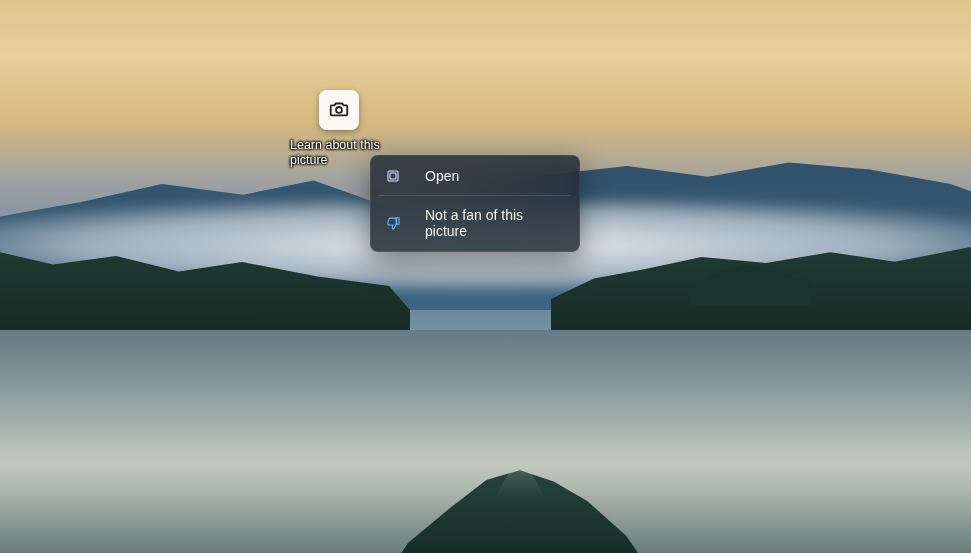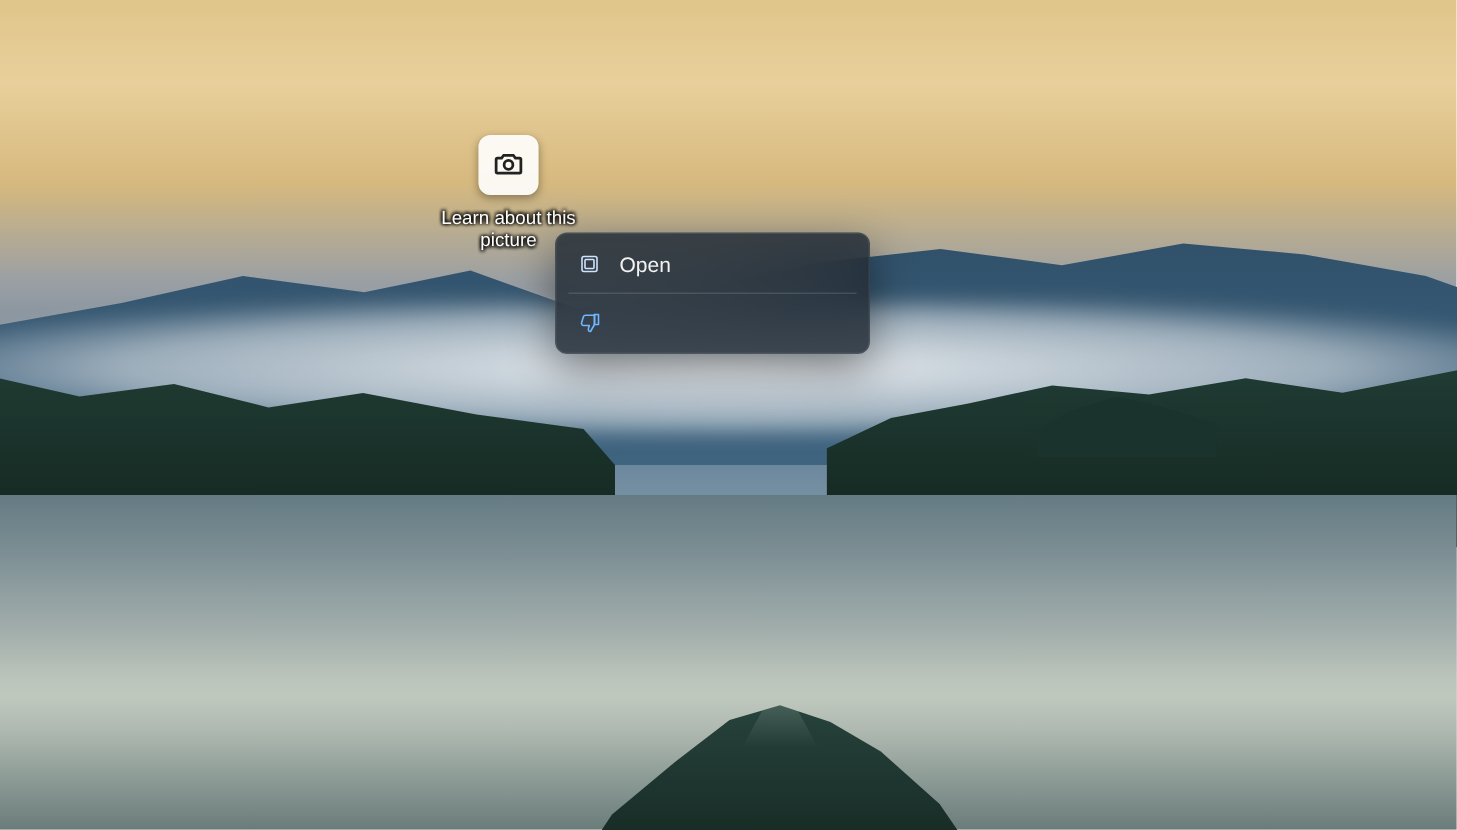--- a/index.html
+++ b/index.html
@@ -140,21 +140,21 @@
     justify-content: center;
     box-shadow: 0 2px 6px rgba(0,0,0,0.35);
     cursor: pointer;
   }
   .spotlight-icon svg { width: 22px; height: 22px; stroke: #222; fill:none; stroke-width:2; }
   .spotlight-label {
     position: absolute;
     left: 290px;
     top: 138px;
     width: 98px;
-    text-align: center;
+    text-align: left;
     line-height: 1.2;
     font-size: 12.5px;
     color: #fff;
     text-shadow:
       -1px -1px 2px rgba(0,0,0,0.85),
        1px -1px 2px rgba(0,0,0,0.85),
       -1px  1px 2px rgba(0,0,0,0.85),
        1px  1px 2px rgba(0,0,0,0.85);
     cursor: pointer;
   }
@@ -169,21 +169,21 @@
     backdrop-filter: blur(20px);
     border-radius: 8px;
     padding: 5px;
     box-shadow: 0 10px 30px rgba(0,0,0,0.45), inset 0 0 0 1px rgba(255,255,255,0.08);
     display: flex;
     flex-direction: column;
   }
   .menu-item {
     display: flex;
     align-items: center;
-    gap: 12px;
+    gap: 24px;
     padding: 8px 10px;
     border-radius: 5px;
     cursor: pointer;
     color: #f2f2f2;
     font-size: 14px;
   }
   .menu-icon {
     width: 16px;
     height: 16px;
     flex: none;
@@ -238,15 +238,16 @@
 
 
   <div class="menu-item">
     <span class="menu-icon">
       <svg viewBox="0 0 24 24" fill="none" stroke="#6fb6ff" stroke-width="1.6" stroke-linejoin="round" stroke-linecap="round">
         <path d="M17 4v10"></path>
         <path d="M17 14l-4 7c-1.8 0-2.6-1.5-2-3.2L11.8 15H6c-1.4 0-2.3-1.4-1.9-2.7l1.8-6C6.2 5.3 7.1 4.7 8.1 4.7H17"></path>
         <path d="M21 14h-4V4h4z"></path>
       </svg>
     </span>
+    <span>Not a fan of this picture</span>
   </div>
 
 </div>
 
 </body></html>

